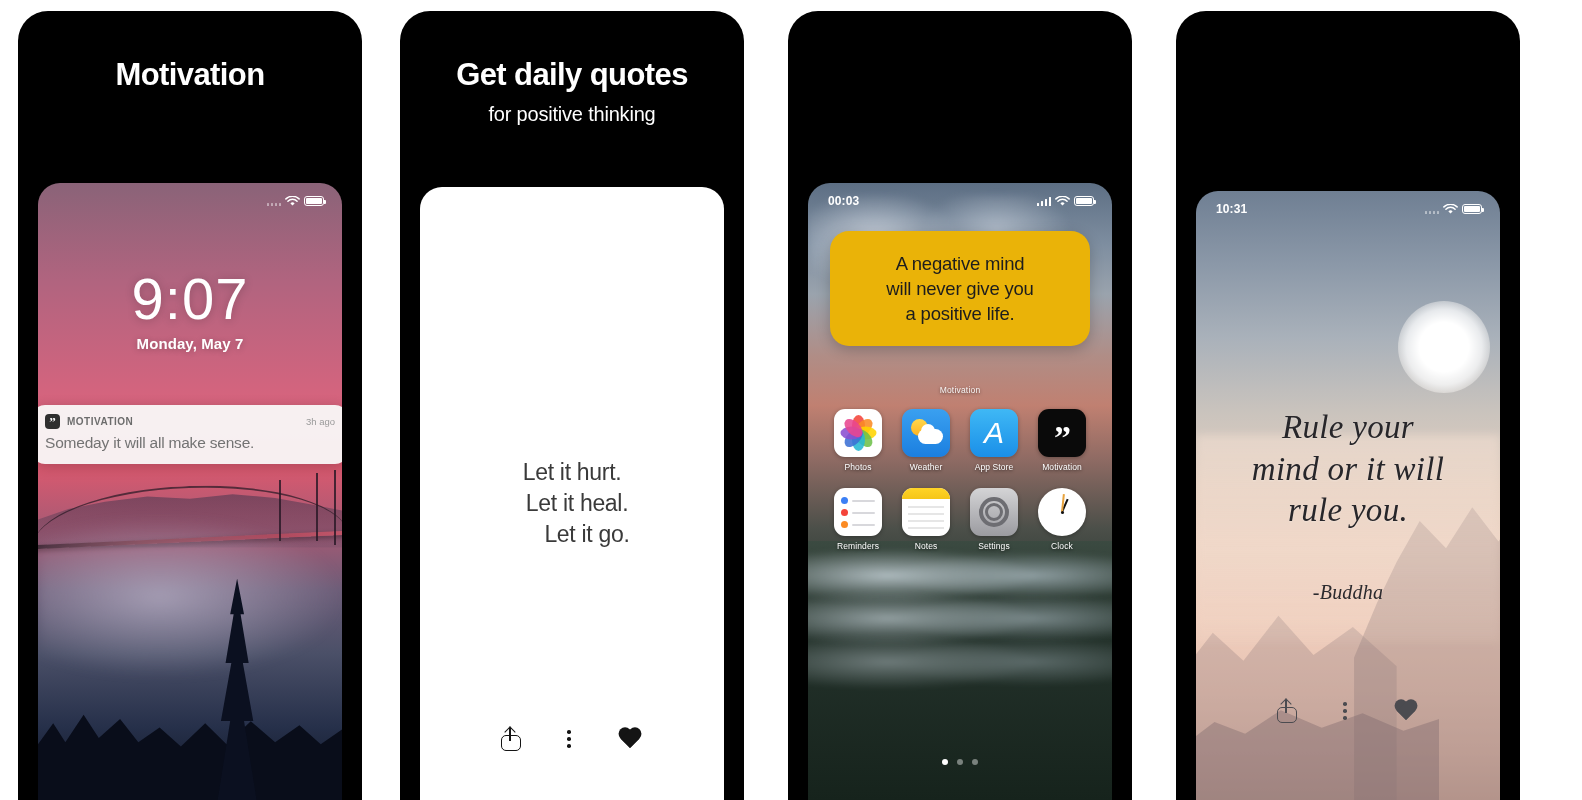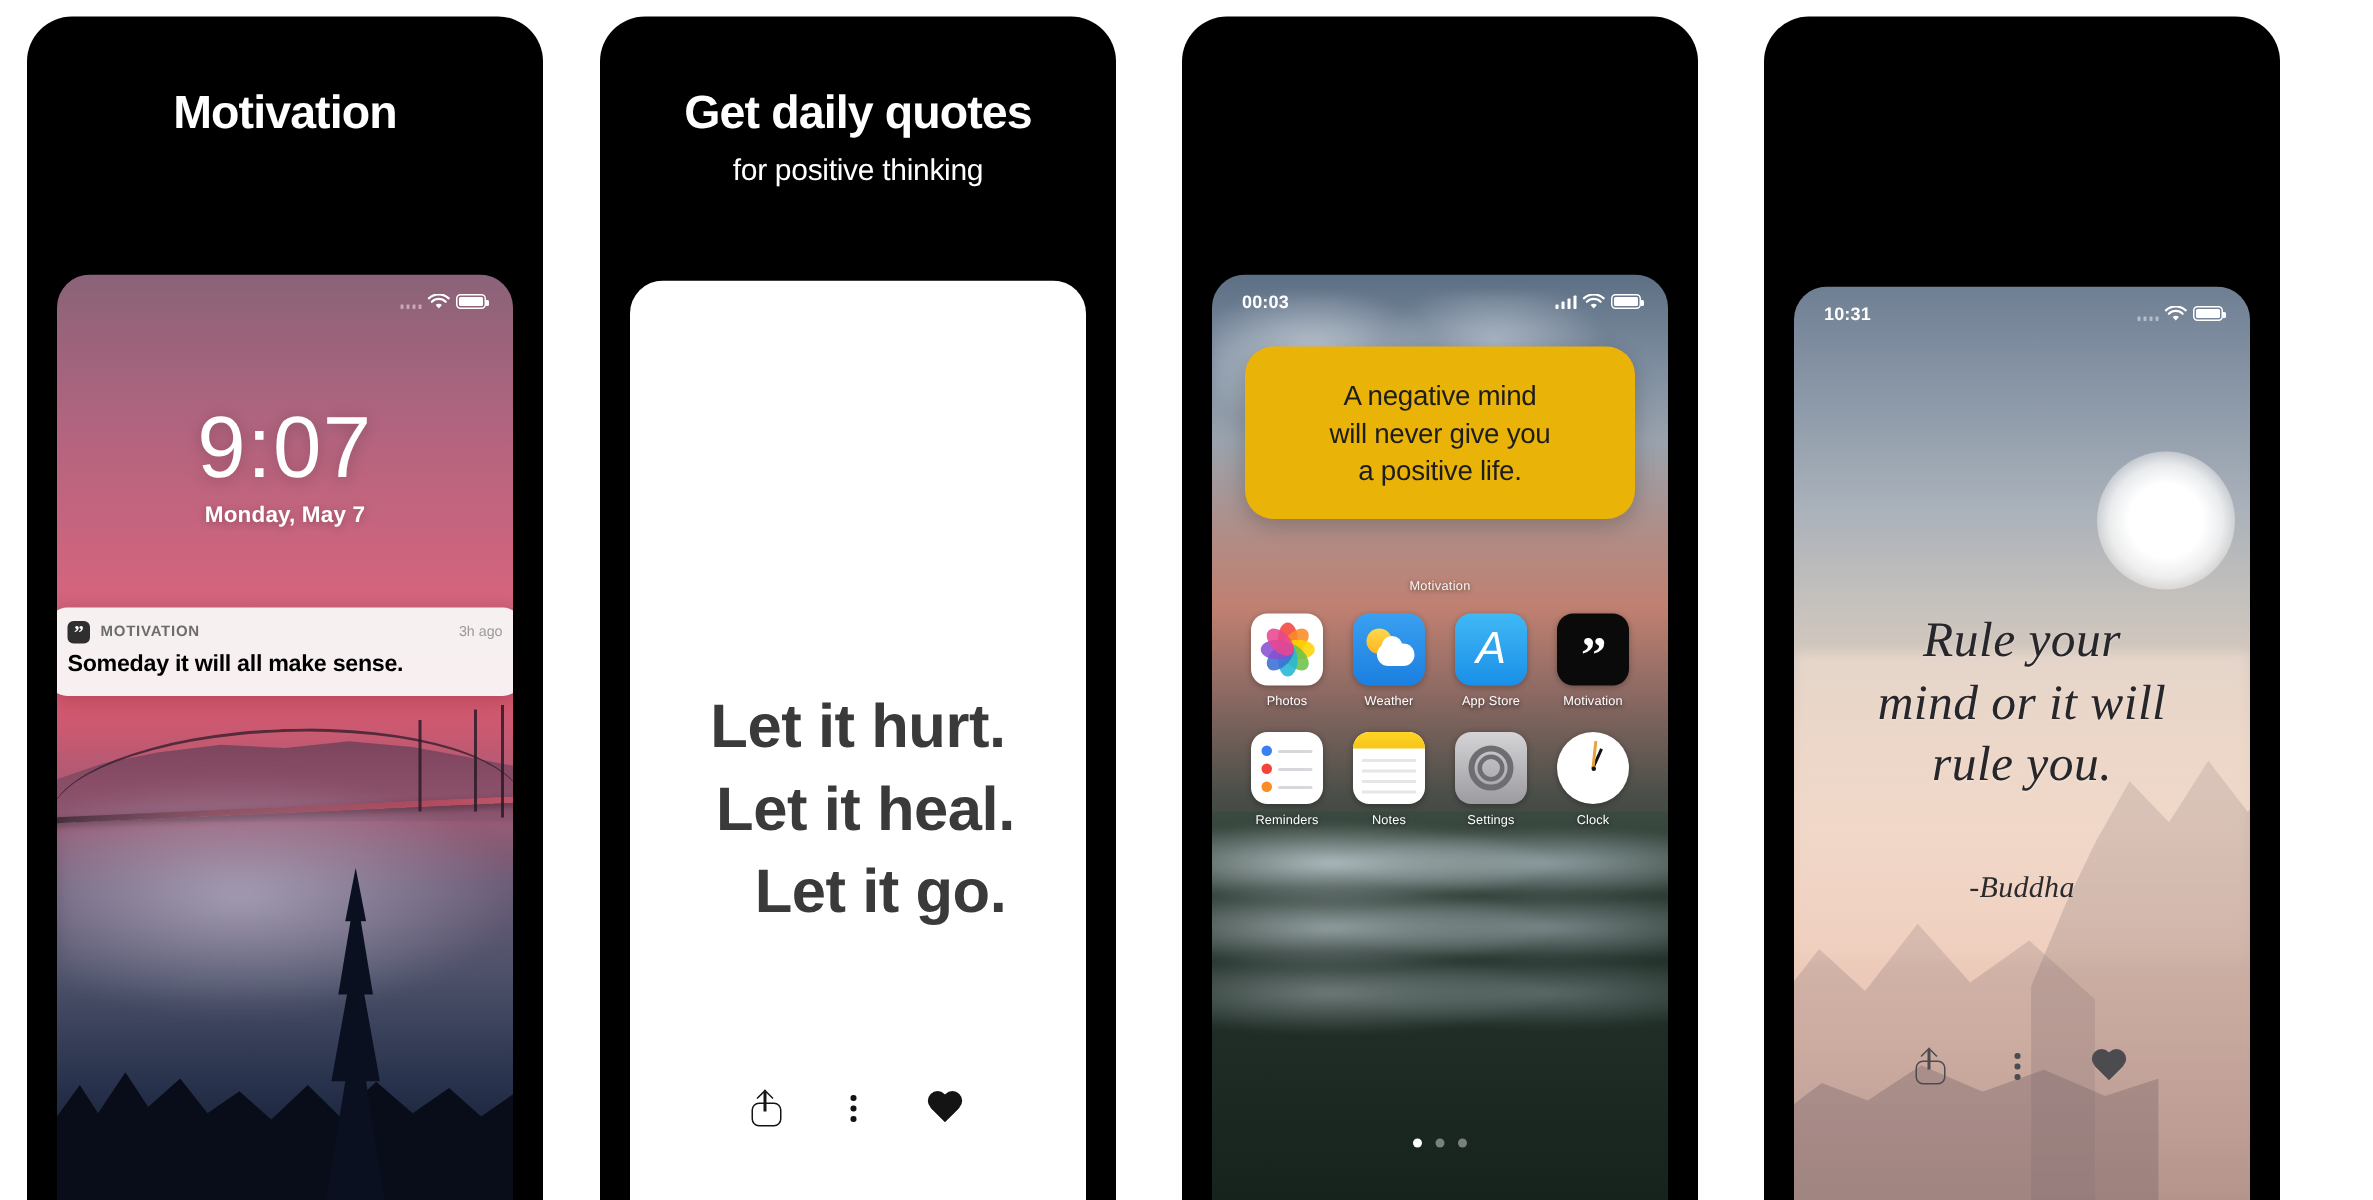--- a/index.html
+++ b/index.html
@@ -100,28 +100,28 @@
     background:rgba(248,246,246,.96); border-radius:13px;
     padding:9px 13px 12px 13px; box-shadow:0 3px 14px rgba(0,0,0,.2);
   }
   .notif-head { display:flex; align-items:center; gap:7px; }
   .notif-icon { width:15px; height:15px; border-radius:4px; background:#2f2f2f;
     color:#fff; font-size:13px; line-height:13px; font-weight:bold;
     display:flex; align-items:center; justify-content:center;
     font-family:"Liberation Serif", serif; }
   .notif-app { font-size:10px; font-weight:600; color:#6c6c6c; letter-spacing:.5px; }
   .notif-time { margin-left:auto; font-size:9.5px; color:#9a9a9a; }
-  .notif-body { font-size:15.5px; color:#000000; margin-top:5px; font-weight:bold;
+  .notif-body { font-size:15.5px; color:#737373; margin-top:5px; font-weight:normal;
     letter-spacing:-.2px; }
 
   
   .white-screen { position:absolute; inset:0; background:#fff; }
   .quote-sans {
     position:absolute; left:0; right:0; top:270px; text-align:center;
-    color:#3a3a3a; font-size:41px; font-weight:700; line-height:1.34;
+    color:#3a3a3a; font-size:23px; font-weight:400; line-height:1.34;
     letter-spacing:-.3px;
   }
   .quote-sans .l2 { padding-left:10px; display:block; }
   .quote-sans .l3 { padding-left:30px; display:block; }
   .actions {
     position:absolute; left:0; right:0; display:flex;
     justify-content:center; align-items:center; gap:46px;
   }
   .p2 .actions { bottom:50px; }
   .p4 .actions { bottom:78px; }

